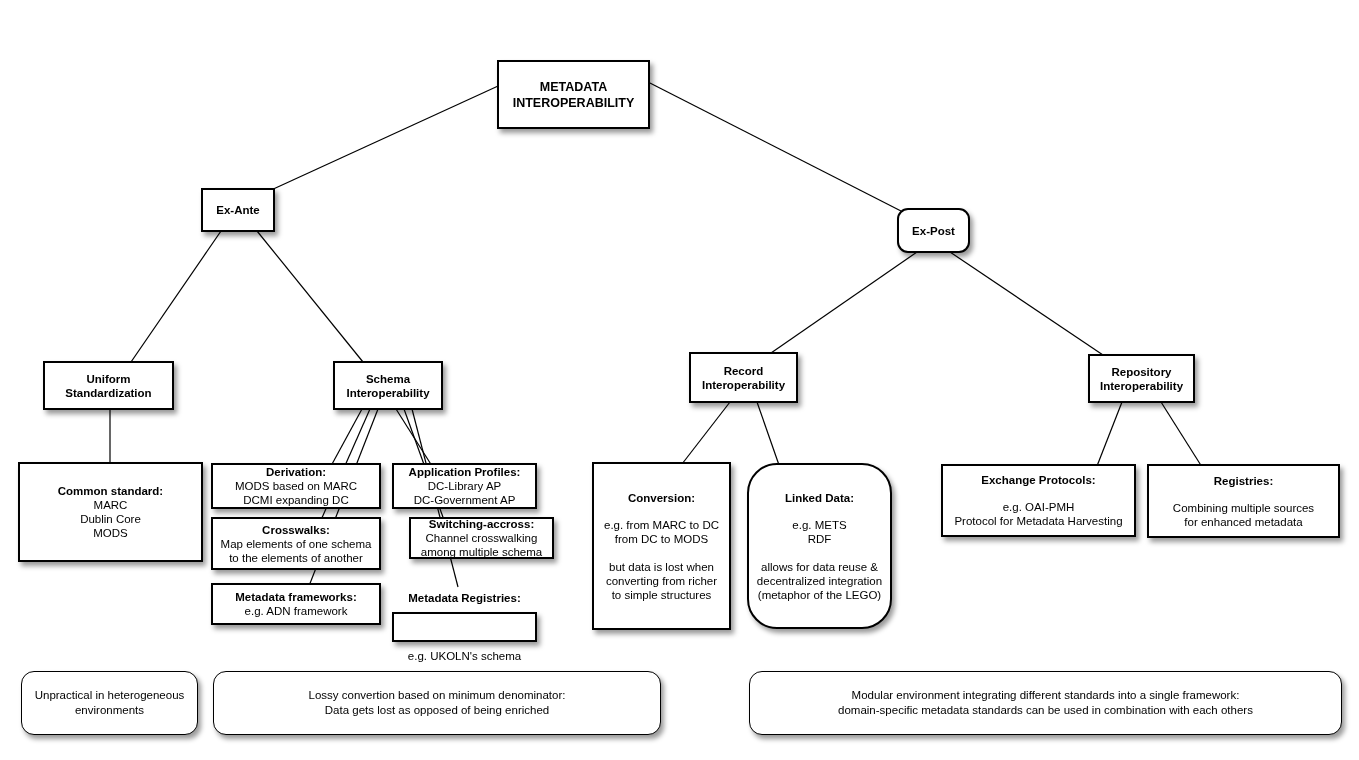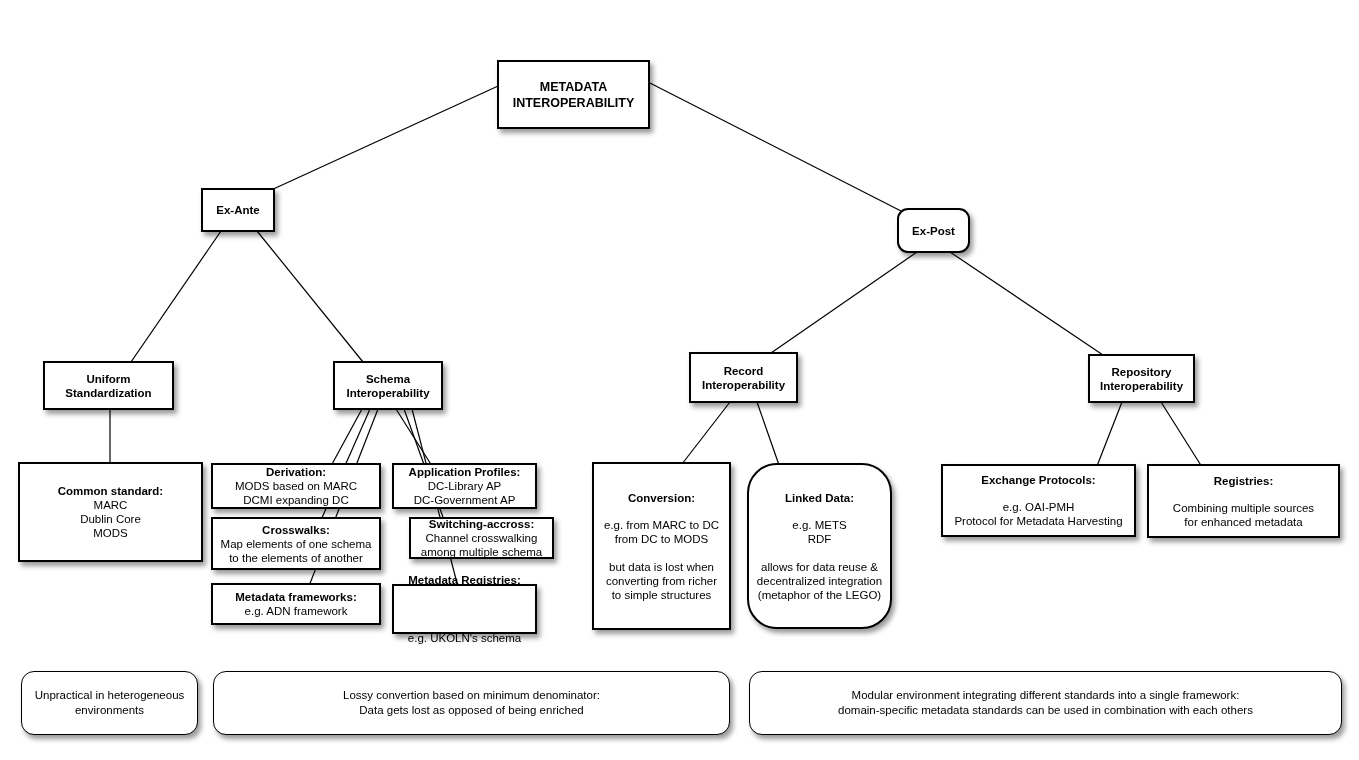--- a/index.html
+++ b/index.html
@@ -165,21 +165,21 @@
     <div class="title">Metadata frameworks:</div>
     <div class="body">e.g. ADN framework</div>
   </div>
 
   <div class="node" style="left:409px; top:517px; width:145px; height:42px;">
     <div class="title">Switching-accross:</div>
     <div class="body">Channel crosswalking
 among multiple schema</div>
   </div>
 
-  <div class="node" style="left:392px; top:584px; width:145px; height:50px;gap:44px;">
+  <div class="node" style="left:392px; top:612px; width:145px; height:30px;gap:44px;">
     <div class="title">Metadata Registries:</div>
     <div class="body">e.g. UKOLN's schema</div>
   </div>
 
   <div class="node" style="left:592px; top:462px; width:139px; height:168px;">
     <div class="title">Conversion:</div>
     <div class="body gap">e.g. from MARC to DC
 from DC to MODS
 
 but data is lost when
@@ -207,21 +207,21 @@
     <div class="title">Registries:</div>
     <div class="body gap">Combining multiple sources
 for enhanced metadata</div>
   </div>
 
   <div class="note" style="left:21px; top:671px; width:177px; height:64px;">
     <div class="body">Unpractical in heterogeneous
 environments</div>
   </div>
 
-  <div class="note" style="left:213px; top:671px; width:517px; height:64px;">
+  <div class="note" style="left:213px; top:671px; width:448px; height:64px;">
     <div class="body">Lossy convertion based on minimum denominator:
 Data gets lost as opposed of being enriched</div>
   </div>
 
   <div class="note" style="left:749px; top:671px; width:593px; height:64px;">
     <div class="body">Modular environment integrating different standards into a single framework:
 domain-specific metadata standards can be used in combination with each others</div>
   </div>
 
 </div>

